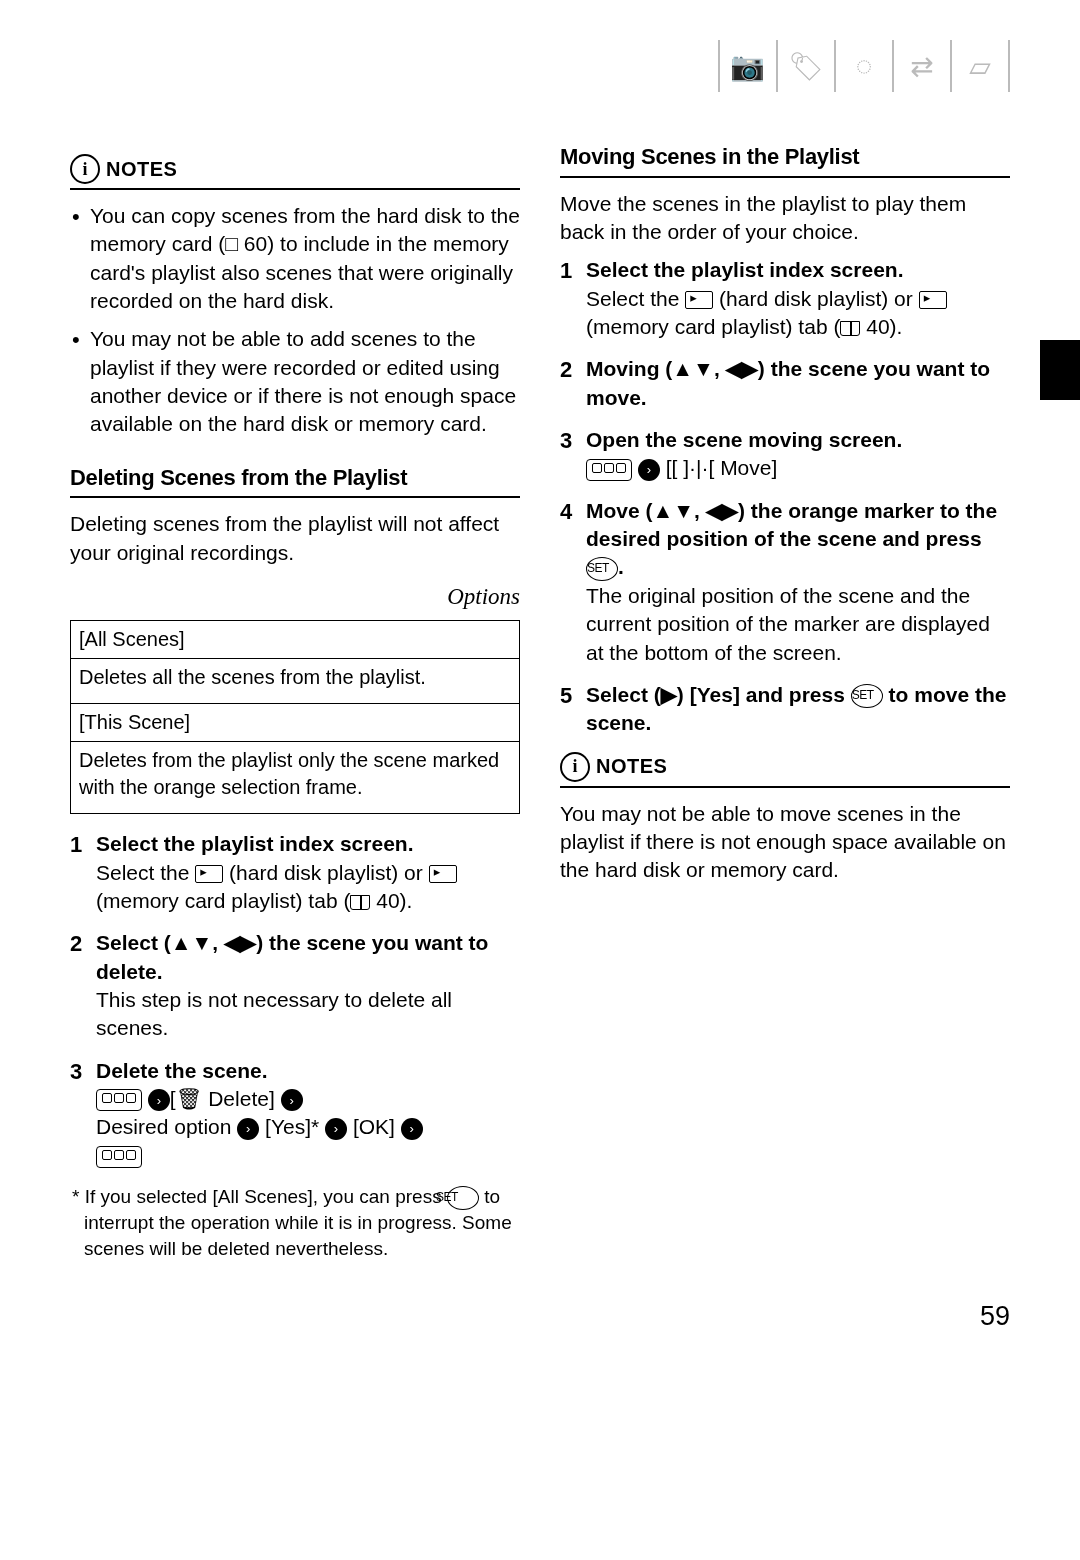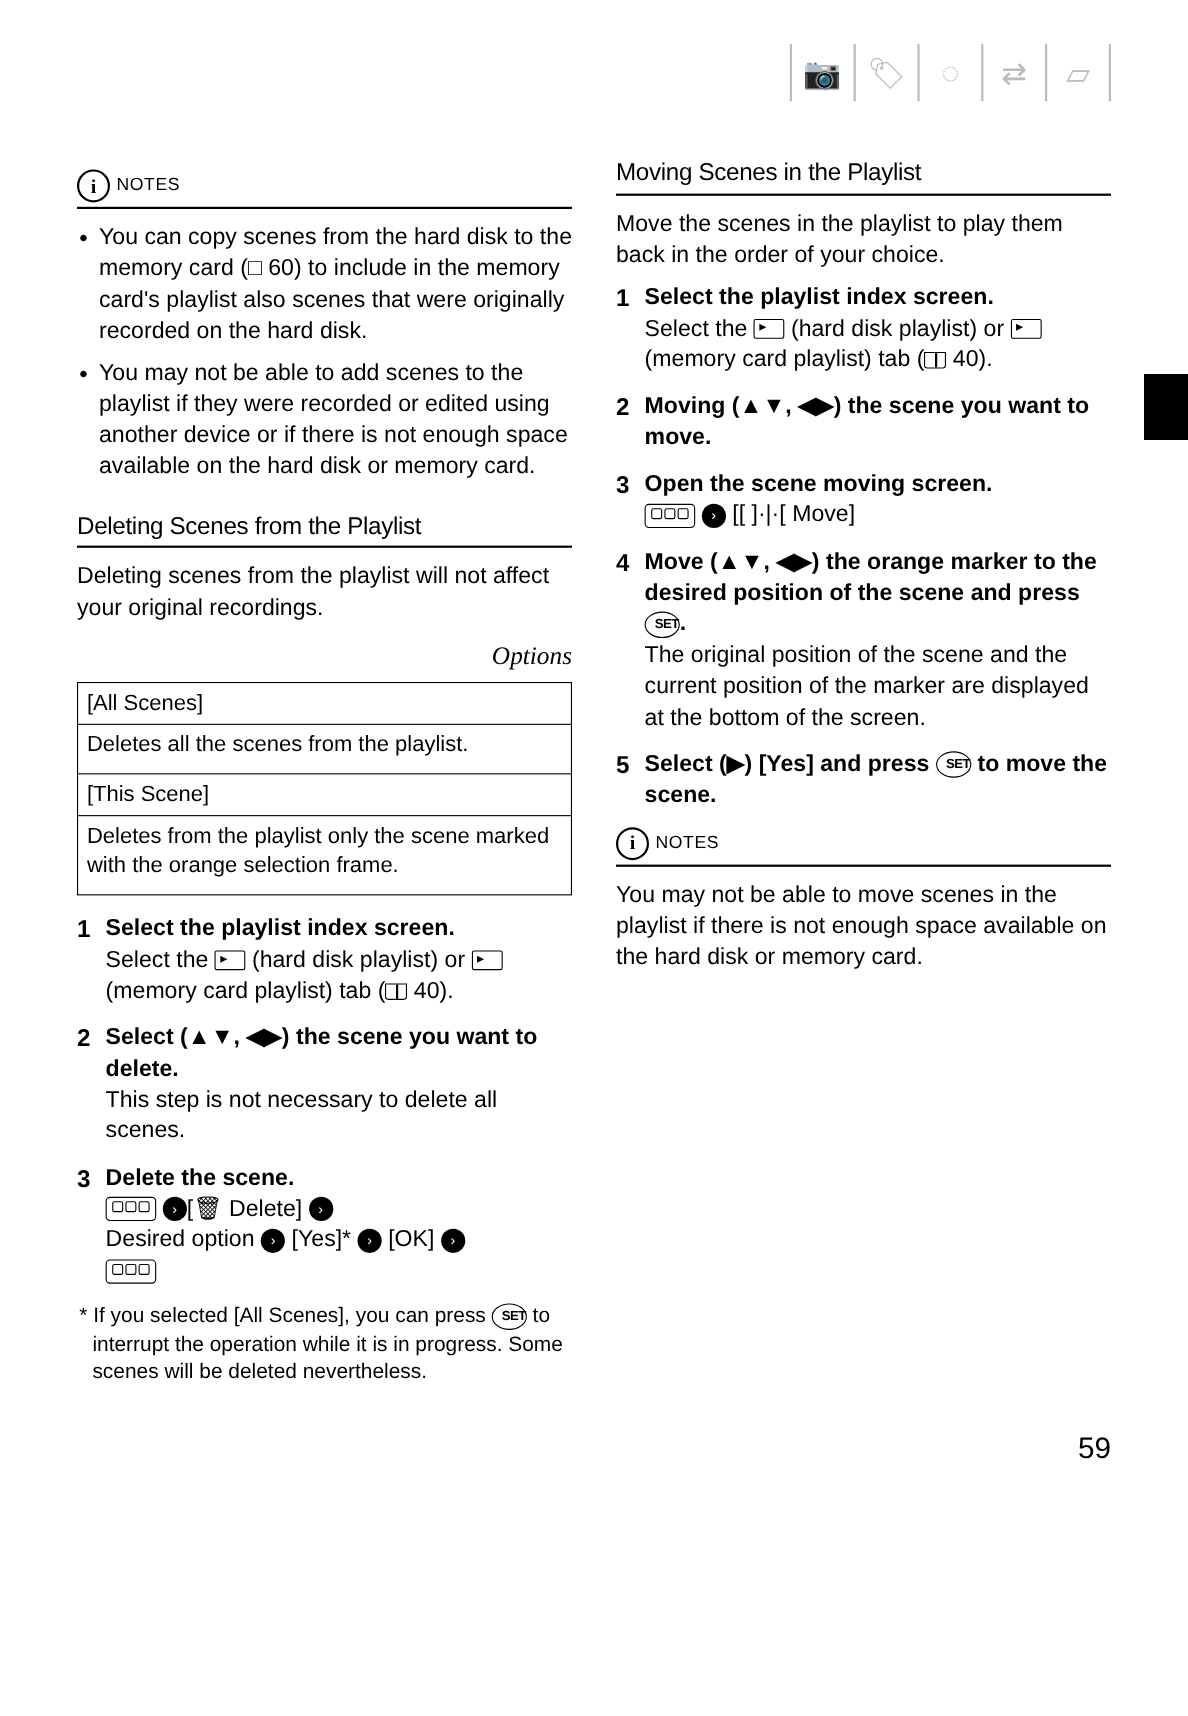--- a/index.html
+++ b/index.html
@@ -67,43 +67,43 @@
     border: 2px solid #000;
     border-radius: 50%;
     display: inline-flex;
     align-items: center;
     justify-content: center;
     font-family: Georgia, serif;
     font-weight: bold;
     font-size: 18px;
   }
   .notes-label {
-    font-weight: normal;
+    font-weight: bold;
     letter-spacing: 0.5px;
-    font-size: 16px;
+    font-size: 20px;
   }
   ul.bullets {
     list-style: none;
     padding: 0;
     margin: 0 0 18px 0;
   }
   ul.bullets > li {
     position: relative;
     padding-left: 20px;
     margin-bottom: 10px;
   }
   ul.bullets > li::before {
     content: "•";
     position: absolute;
     left: 2px;
     top: 0;
     font-size: 22px;
   }
   .section-title {
-    font-weight: normal;
+    font-weight: bold;
     font-size: 22px;
     border-bottom: 2px solid #000;
     padding-bottom: 4px;
     margin: 24px 0 12px 0;
     font-family: Arial, Helvetica, sans-serif;
     letter-spacing: -0.3px;
   }
   .options-title {
     font-style: italic;
     font-size: 23px;
@@ -178,23 +178,23 @@
     margin:0 1px;
   }
   .set-icon {
     display: inline-block;
     border: 1.5px solid #000;
     border-radius: 50%;
     font-size: 12px;
     width: 30px;
     height: 22px;
     line-height:20px;
-    text-align: right;
+    text-align: left;
     vertical-align: middle;
-    font-weight:bold;
+    font-weight:normal;
     letter-spacing:-0.5px;
   }
   .card-icon {
     display:inline-block;
     border:1.5px solid #000;
     border-radius:2px;
     width:26px;
     height:16px;
     vertical-align:middle;
     position:relative;

